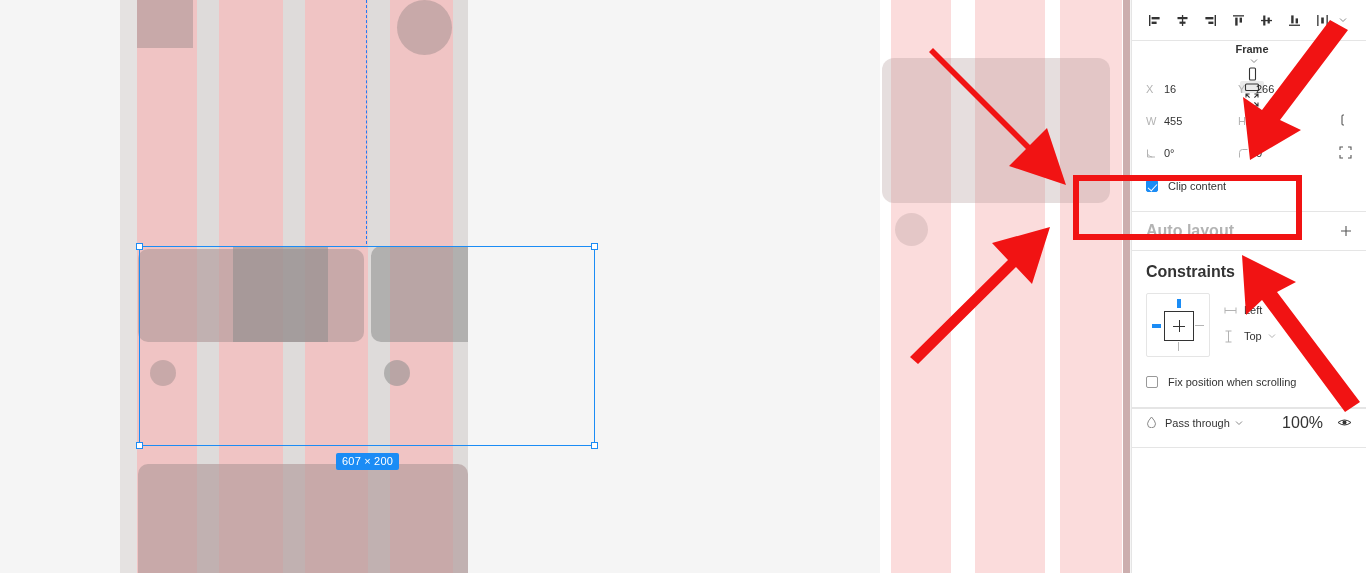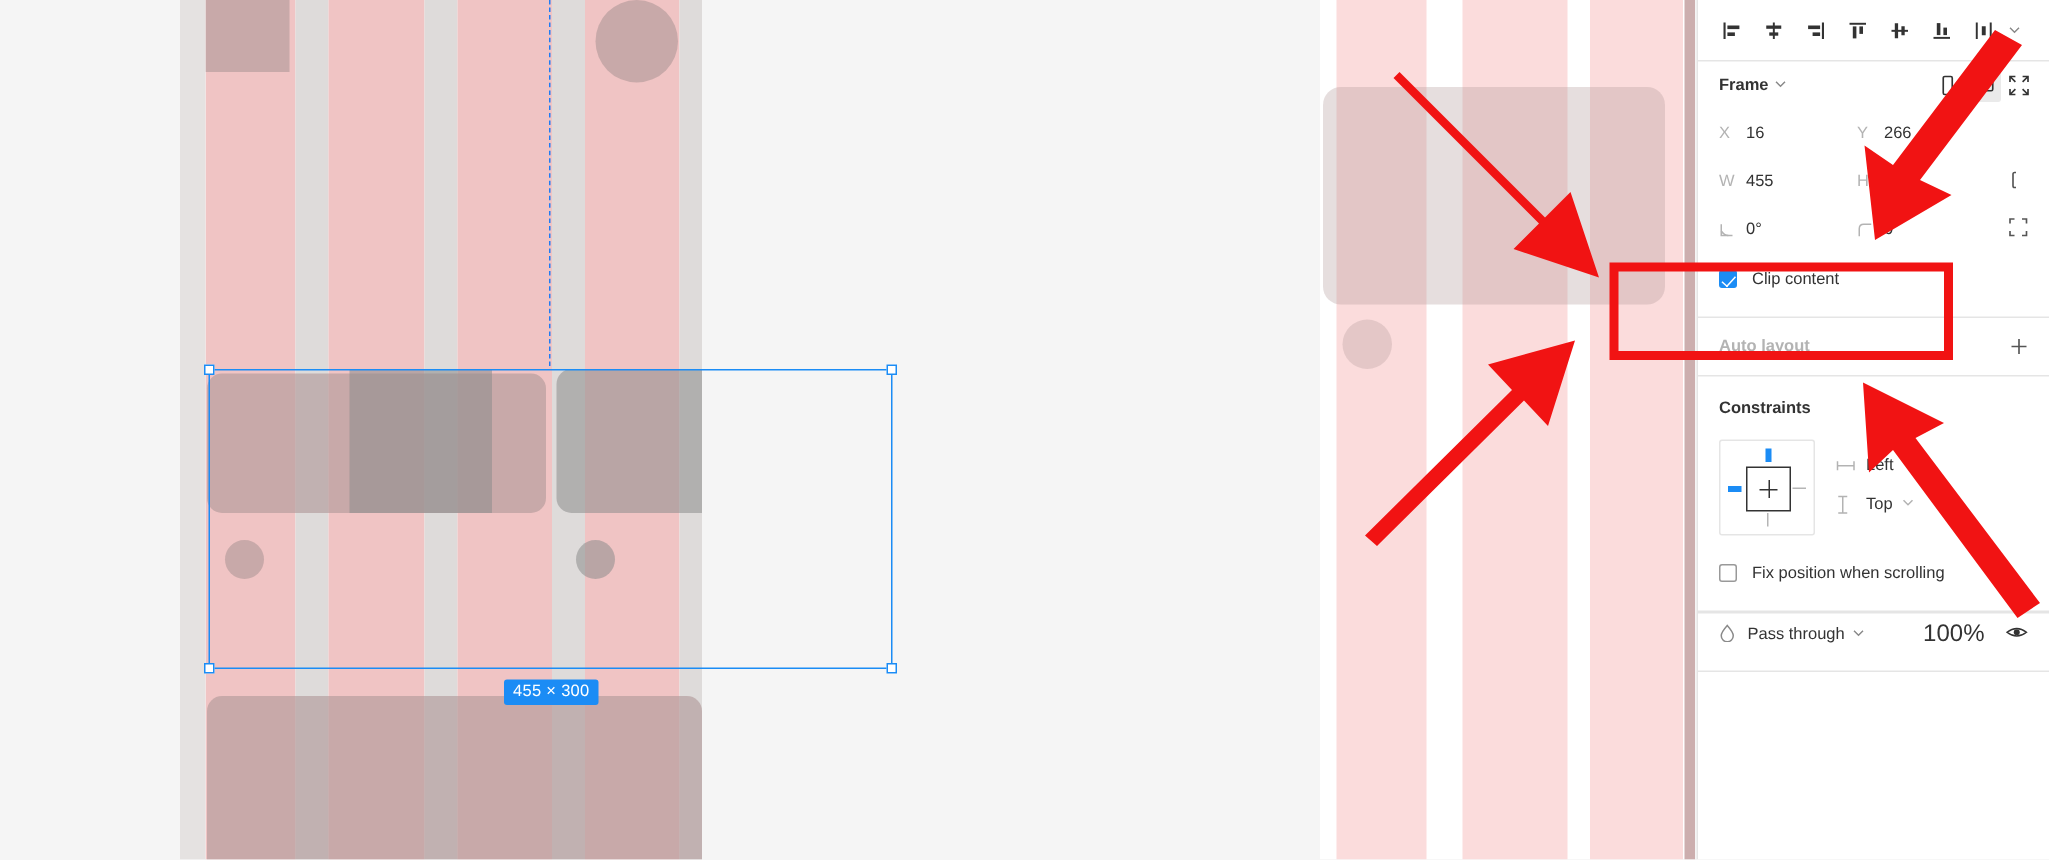--- a/index.html
+++ b/index.html
@@ -125,29 +125,30 @@
   }
   .align-btn svg { display: block; }
   .chev-btn { width: 14px; height: 28px; display:flex; align-items:center; justify-content:center; }
 
   
   .section { padding: 10px 14px 12px 14px; }
   .sec-head {
     display: flex; align-items: center; justify-content: space-between;
     height: 22px;
   }
-  .sec-title { font-size: 11px; font-weight: bold; color: #333; text-align: right; }
+  .sec-title { font-size: 16px; font-weight: bold; color: #333; text-align: right; }
   .sec-title.muted { font-weight: bold; color: #b3b3b3; }
 
   
   #frame-row {
     display: flex; align-items: center;
     padding: 0 8px 0 14px;
     height: 28px;
     margin-top: 2px;
+    flex-direction: column;
   }
   .frame-label { font-size: 11px; font-weight: bold; color: #333; }
   .mini-chev { margin-left: 4px; color: #8a8a8a; }
   .frame-spacer { flex: 1; }
   .icon-btn {
     width: 24px; height: 22px;
     display:flex; align-items:center; justify-content:center;
   }
   .icon-btn.active { background: #eaeaea; border-radius: 2px; }
 
@@ -305,21 +306,21 @@
     </div>
 
     <div id="smart-guide"></div>
 
     <div id="selection">
       <span class="handle h-tl"></span>
       <span class="handle h-tr"></span>
       <span class="handle h-bl"></span>
       <span class="handle h-br"></span>
     </div>
-    <div id="size-badge">455 × 300</div>
+    <div id="size-badge">607 × 200</div>
   </div>
 
   <div id="panel">
 
     <div id="align-bar">
       <div class="align-btn">
         <svg width="13" height="13" viewBox="0 0 13 13">
           <rect x="1" y="1" width="1.4" height="11" fill="#333"></rect>
           <rect x="3.6" y="3" width="8" height="2.4" fill="#333"></rect>
           <rect x="3.6" y="7.6" width="5" height="2.4" fill="#333"></rect>

